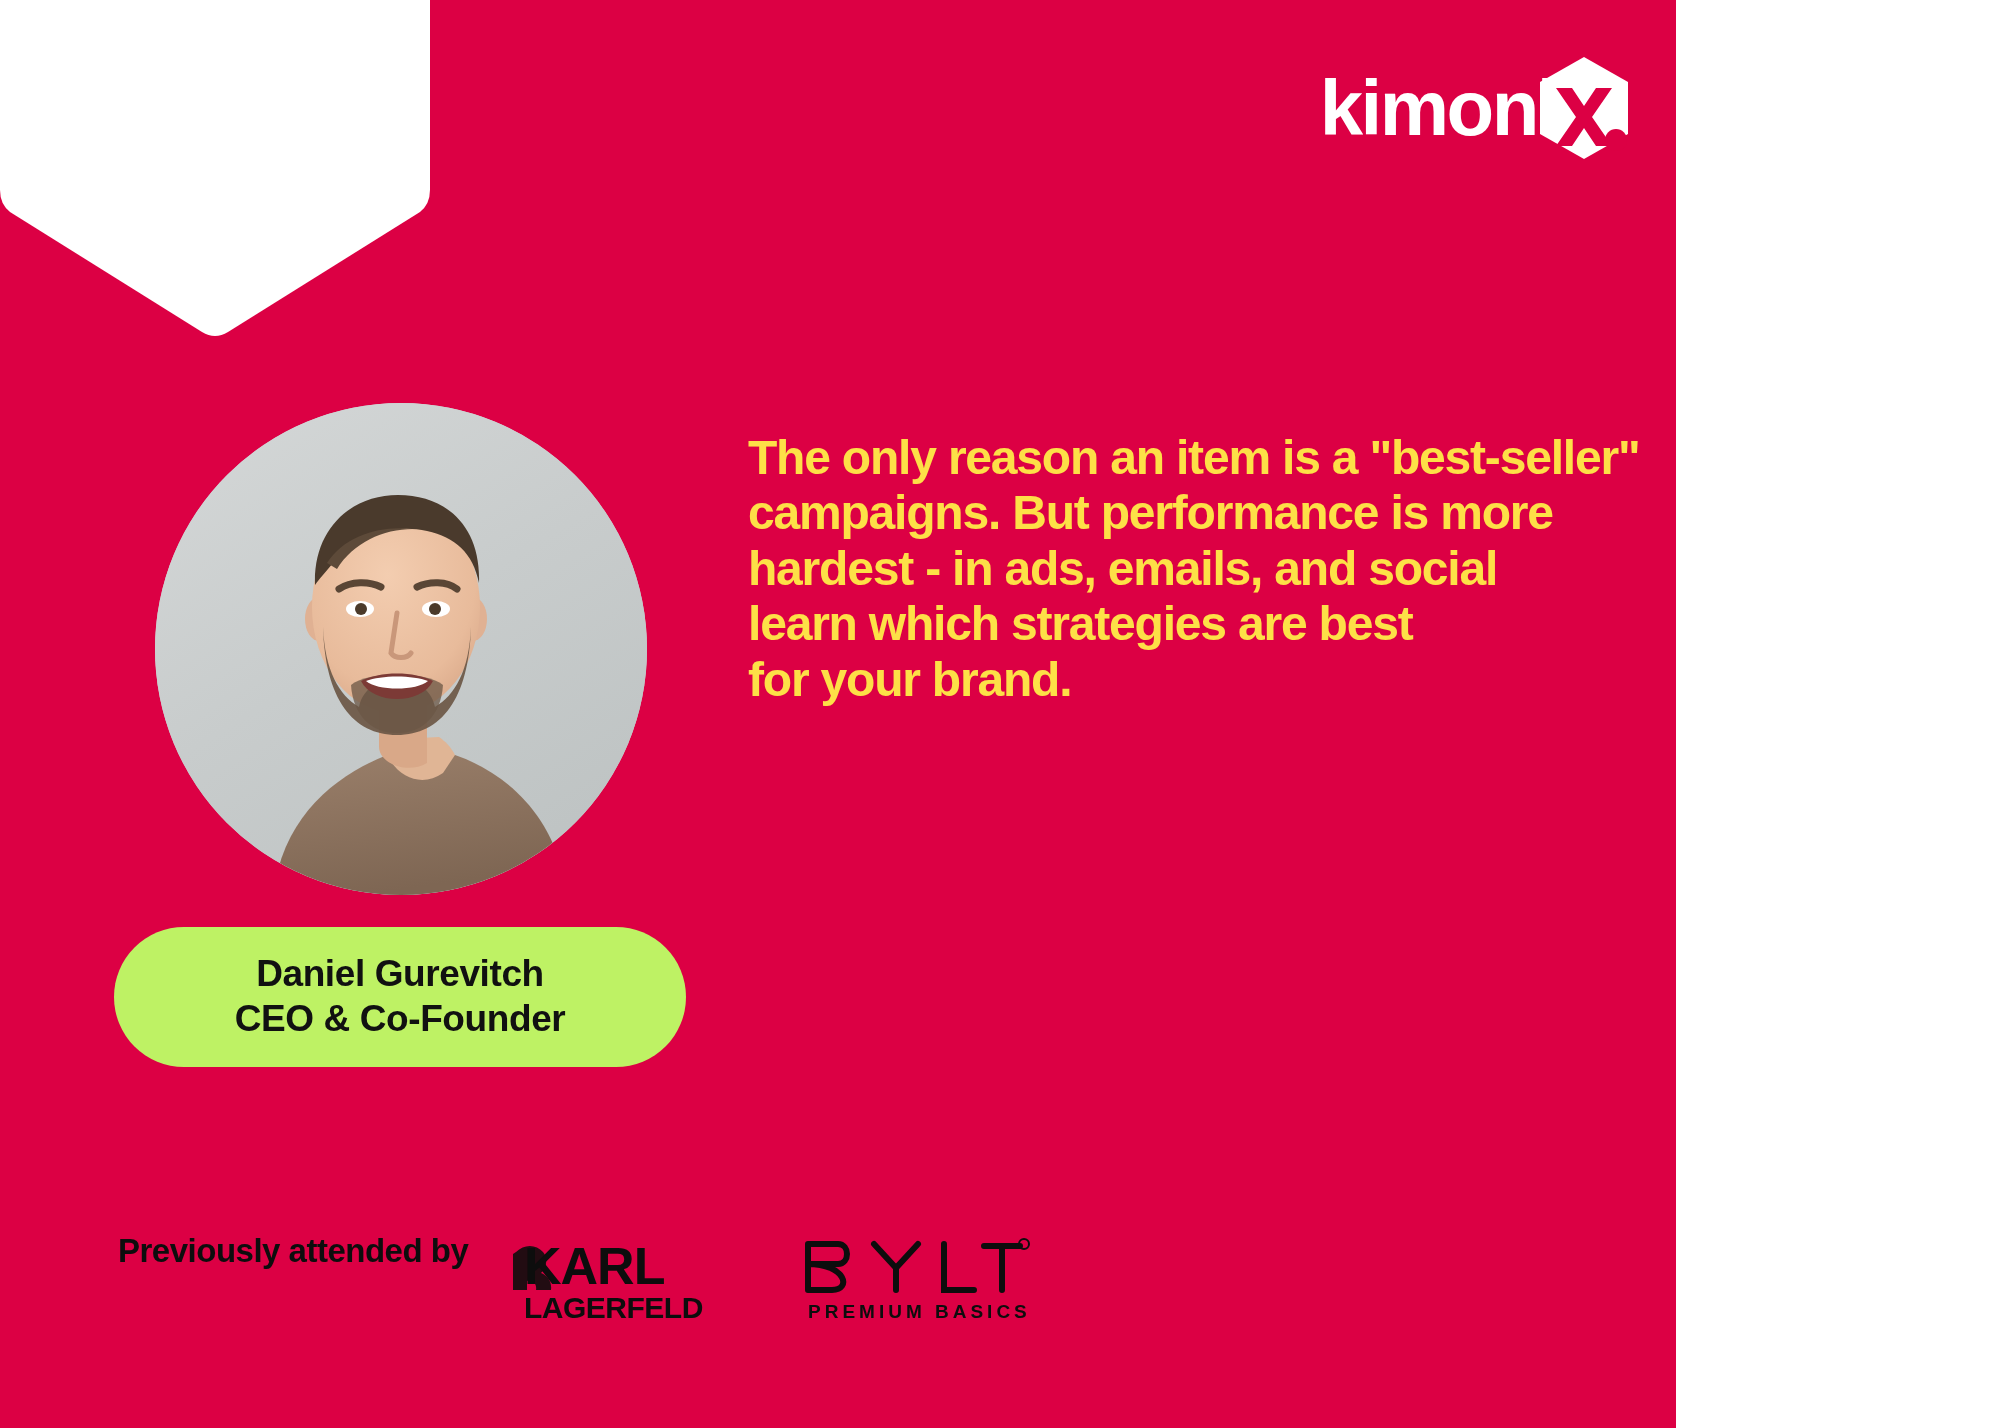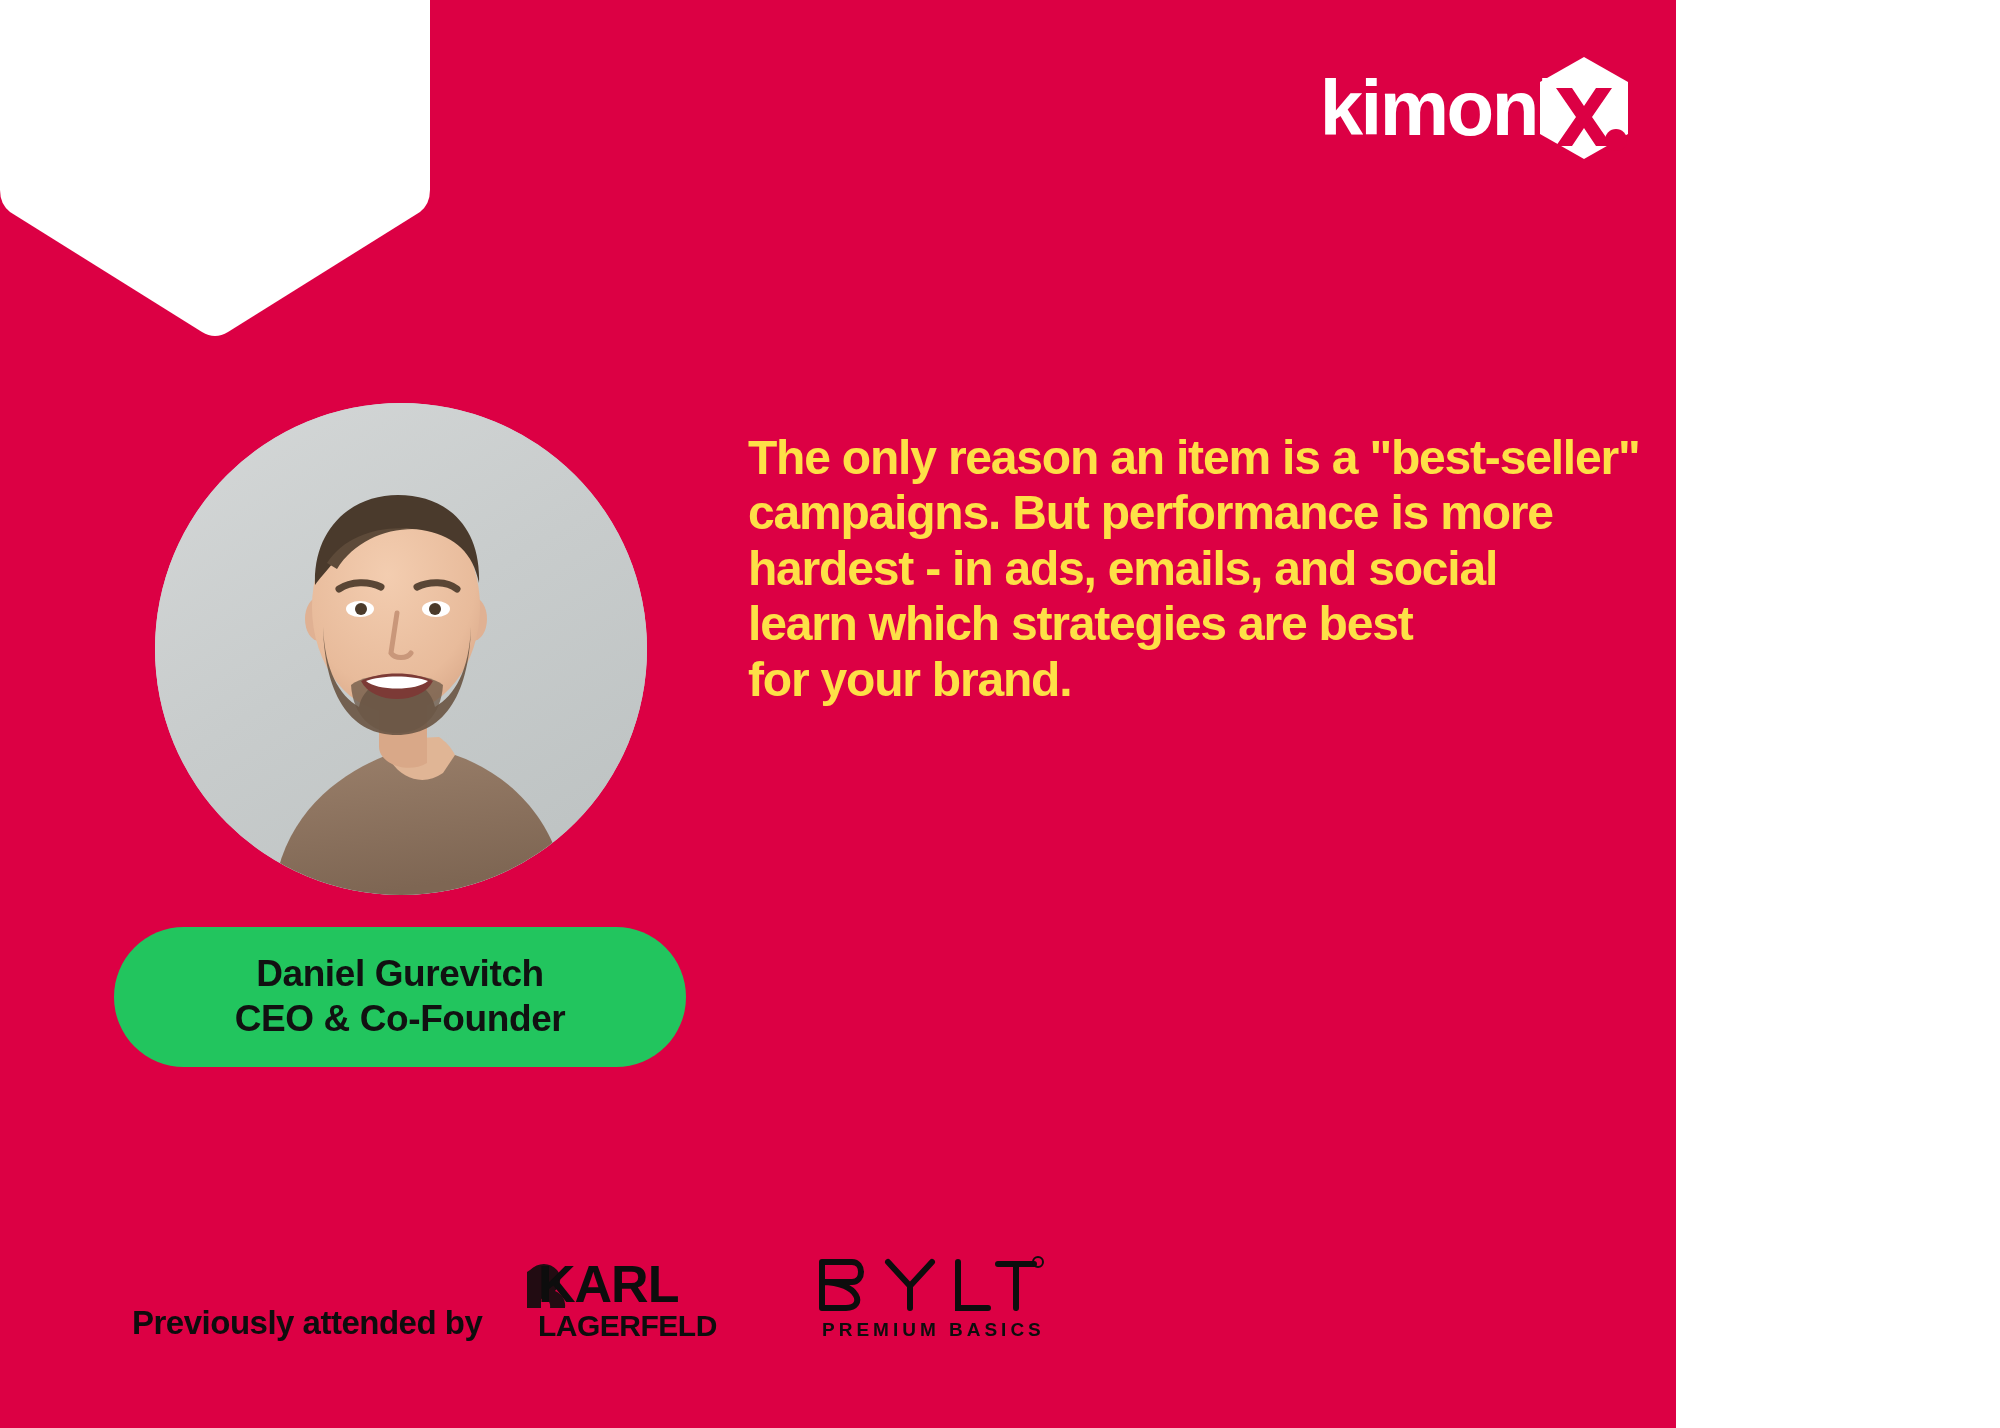--- a/index.html
+++ b/index.html
@@ -66,21 +66,21 @@
   }
   .portrait svg { display: block; width: 100%; height: 100%; }
 
   
   .name-pill {
     position: absolute;
     left: 114px;
     top: 927px;
     width: 572px;
     height: 140px;
-    background: #22c55e;
+    background: #bef264;
     border-radius: 70px;
     display: flex;
     flex-direction: column;
     align-items: center;
     justify-content: center;
     box-sizing: border-box;
     padding-bottom: 2px;
   }
   .name-pill .n-name {
     color: #111111;
@@ -108,25 +108,25 @@
     font-size: 48px;
     font-weight: bold;
     line-height: 1.155;
     letter-spacing: -1.2px;
   }
   .quote .q-line { display: block; white-space: pre; }
 
   
   .footer {
     position: absolute;
-    left: 132px;
+    left: 118px;
     top: 1232px;
     height: 110px;
     display: flex;
-    align-items: flex-end;
+    align-items: flex-start;
   }
   .footer-label {
     color: #0d0d0d;
     font-size: 33px;
     font-weight: bold;
     letter-spacing: -0.5px;
     margin-right: 42px;
     white-space: nowrap;
   }
   .brand-logo {

